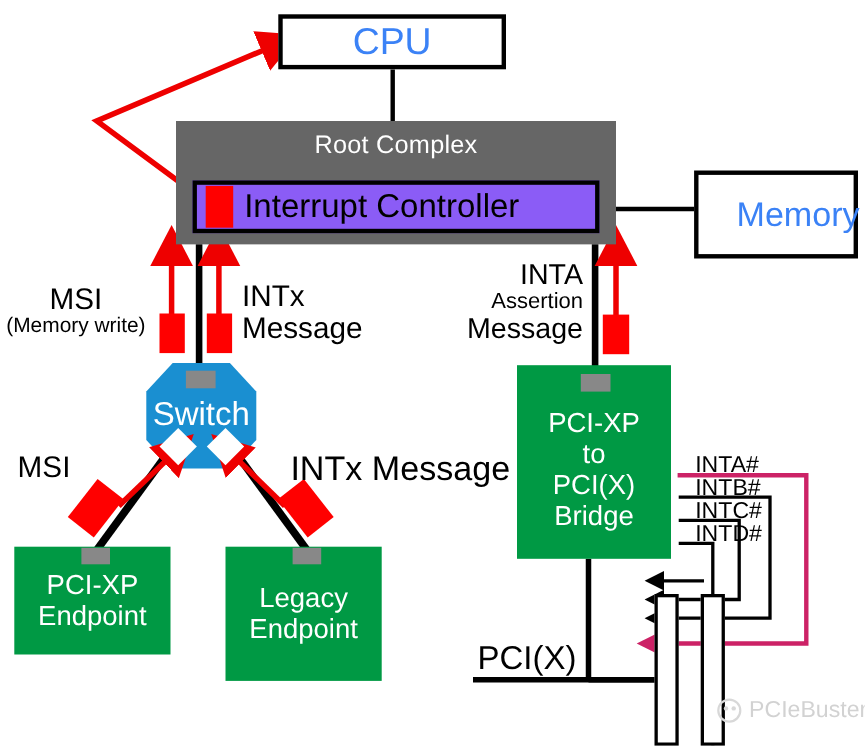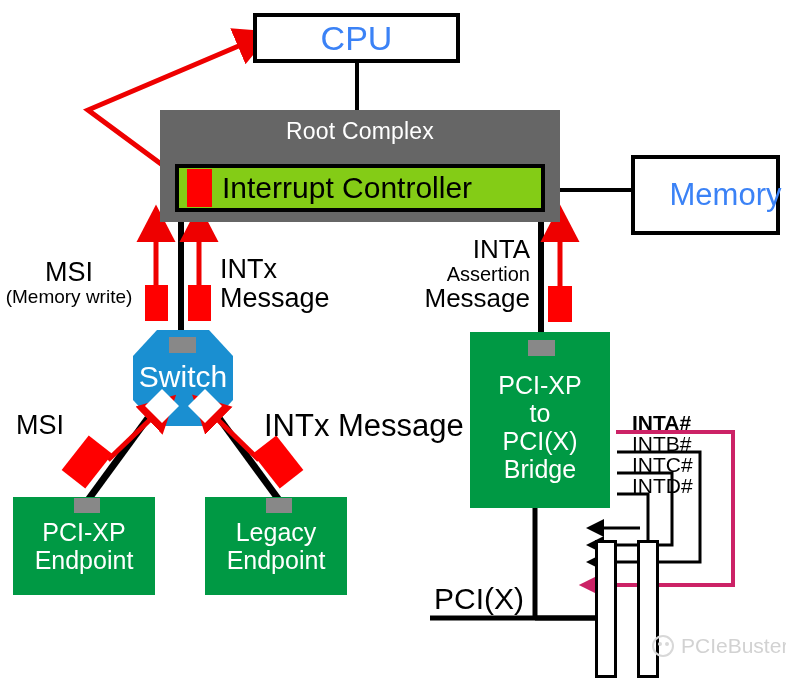--- a/index.html
+++ b/index.html
@@ -9,21 +9,21 @@
   #stage{position:relative;width:786px;height:678px;background:#fff;}
   .abs{position:absolute;}
 
   
   .wbox{background:#ffffff;border:4px solid #000;box-sizing:border-box;
         display:flex;align-items:center;justify-content:center;color:#3b82f6;}
   .graybox{background:#666666;border:2px solid #666666;box-sizing:border-box;}
   .greenbox{background:#009944;box-sizing:border-box;
             display:flex;align-items:center;justify-content:center;
             color:#ffffff;text-align:center;line-height:1.12;}
-  .icbox{background:#84cc16;border:4px solid #000;box-sizing:border-box;
+  .icbox{background:#8b5cf6;border:4px solid #000;box-sizing:border-box;
          display:flex;align-items:center;color:#000;}
 
   .rcTitle{position:absolute;left:0;right:0;top:6px;text-align:center;
            color:#ffffff;font-size:23px;letter-spacing:.2px;}
 
   
   .redsq{background:#ff0000;}
   .portgray{background:#888888;}
   .diamond{background:#ffffff;transform:rotate(45deg);}
   .slot{background:#ffffff;border:3px solid #000;box-sizing:border-box;}
@@ -152,39 +152,39 @@
   <div class="abs lbl" style="left:264px;top:408px;font-size:31px;">INTx Message</div>
 
   <div class="abs greenbox" style="left:13px;top:497px;width:142px;height:98px;font-size:25px;">
     <div>
       <div>PCI-XP</div>
       <div>Endpoint</div>
     </div>
   </div>
   <div class="abs portgray" style="left:74px;top:498px;width:26px;height:15px;"></div>
 
-  <div class="abs greenbox" style="left:205px;top:497px;width:142px;height:98px;font-size:25px;">
+  <div class="abs greenbox" style="left:205px;top:497px;width:142px;height:122px;font-size:25px;">
     <div>
       <div>Legacy</div>
       <div>Endpoint</div>
     </div>
   </div>
   <div class="abs portgray" style="left:266px;top:498px;width:26px;height:15px;"></div>
 
   <div class="abs greenbox" style="left:470px;top:332px;width:140px;height:176px;font-size:25px;">
     <div style="margin-top:14px;">
       <div>PCI-XP</div>
       <div>to</div>
       <div>PCI(X)</div>
       <div>Bridge</div>
     </div>
   </div>
   <div class="abs portgray" style="left:528px;top:340px;width:27px;height:16px;"></div>
 
-  <div class="abs lbl" style="left:632px;top:411px;font-size:21px;font-weight:bold;">INTA#</div>
+  <div class="abs lbl" style="left:632px;top:411px;font-size:21px;">INTA#</div>
   <div class="abs lbl" style="left:632px;top:432px;font-size:21px;">INTB#</div>
   <div class="abs lbl" style="left:632px;top:453px;font-size:21px;">INTC#</div>
   <div class="abs lbl" style="left:632px;top:474px;font-size:21px;">INTD#</div>
 
   <div class="abs lbl" style="left:434px;top:582px;font-size:30px;">PCI(X)</div>
 
   <div class="abs slot" style="left:595px;top:540px;width:22px;height:138px;"></div>
   <div class="abs slot" style="left:637px;top:540px;width:22px;height:138px;"></div>
 
   <div class="abs wm" style="left:652px;top:634px;">

